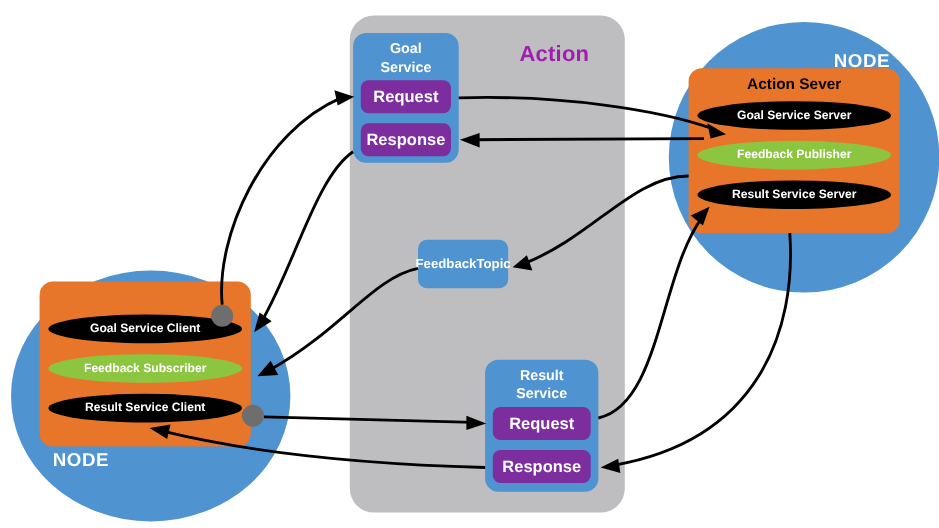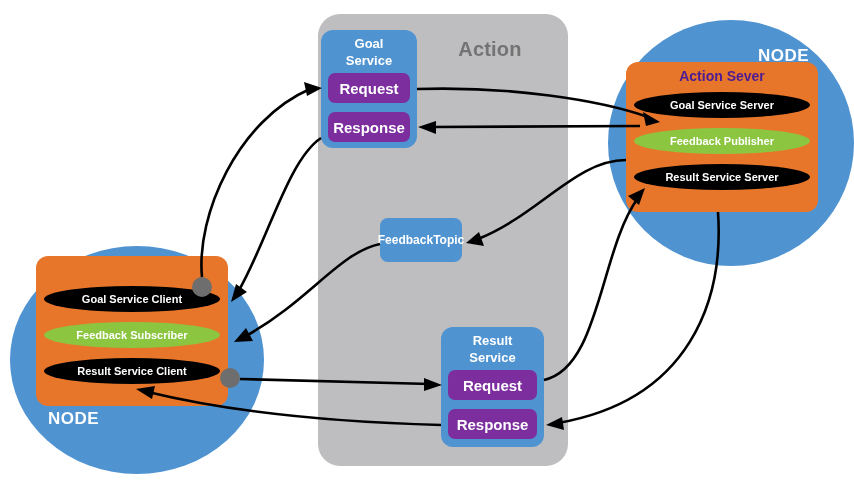--- a/index.html
+++ b/index.html
@@ -24,26 +24,26 @@
   .action-panel {
     position: absolute;
     left: 318px; top: 14px;
     width: 250px; height: 452px;
     background: #bebec1;
     border-radius: 22px;
     z-index: 1;
   }
   .action-title {
     position: absolute;
-    left: 430px; top: 38px;
+    left: 444px; top: 38px;
     width: 120px;
     text-align: center;
     font-size: 20px;
     font-weight: bold;
-    color: #737373;
+    color: #a21caf;
     letter-spacing: .2px;
     z-index: 6;
   }
 
   
   .node-circle {
     position: absolute;
     background: #4f93d1;
     border-radius: 50%;
     z-index: 2;
@@ -72,21 +72,21 @@
   .orange-client { left: 36px; top: 256px; width: 192px; height: 150px; }
   .orange-server { left: 626px; top: 62px; width: 192px; height: 150px; }
 
   .orange-title {
     position: absolute;
     left: 0; right: 0;
     top: 6px;
     text-align: center;
     font-size: 14px;
     font-weight: bold;
-    color: #4c1d95;
+    color: #000000;
   }
 
   
   .pill {
     position: absolute;
     left: 8px;
     width: 176px;
     height: 26px;
     border-radius: 50%;
     display: flex;

